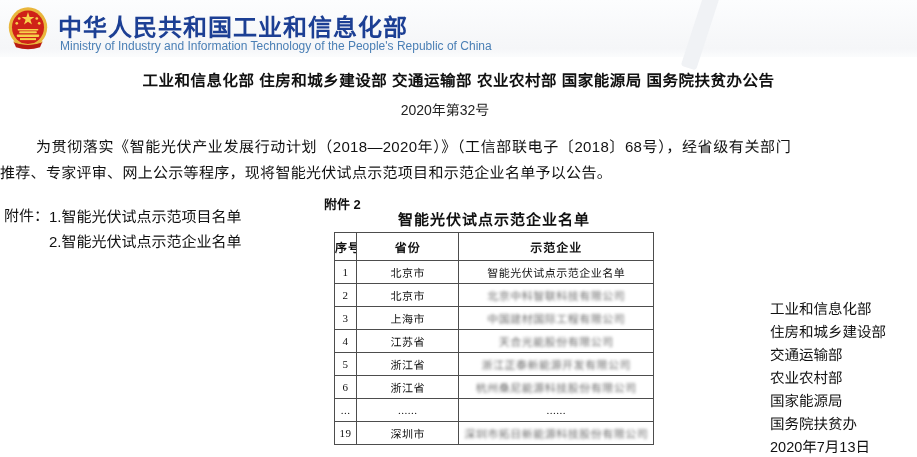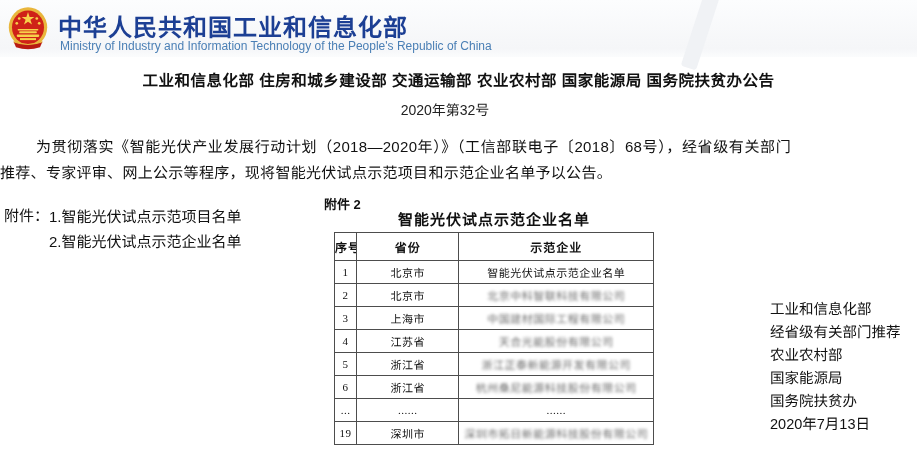--- a/index.html
+++ b/index.html
@@ -171,20 +171,21 @@
       <tr>
         <td>19</td>
         <td>深圳市</td>
         <td class="blur">深圳市拓日新能源科技股份有限公司</td>
       </tr>
     </tbody>
   </table>
 
   <div class="signature">
     <div class="sig-line">工业和信息化部</div>
-    <div class="sig-line">经省级有关部门推荐</div>
+    <div class="sig-line">住房和城乡建设部</div>
+    <div class="sig-line">交通运输部</div>
     <div class="sig-line">农业农村部</div>
     <div class="sig-line">国家能源局</div>
     <div class="sig-line">国务院扶贫办</div>
     <div class="sig-line">2020年7月13日</div>
   </div>
 
 </div>
 
 </body></html>

